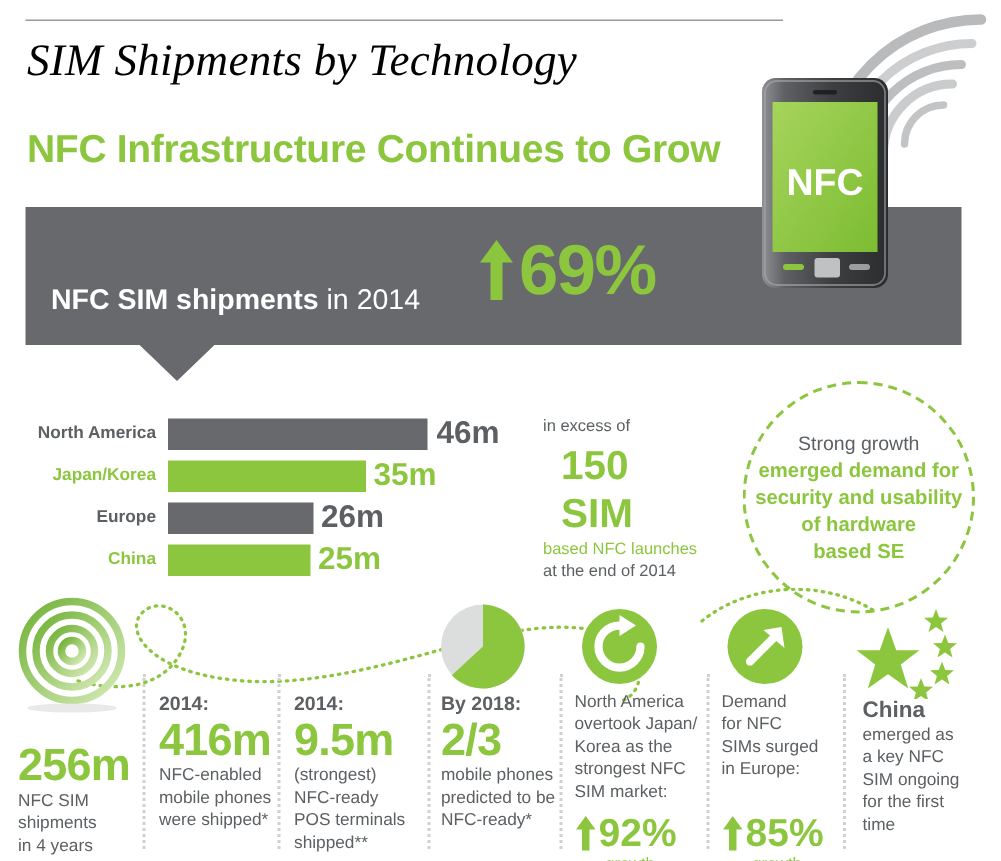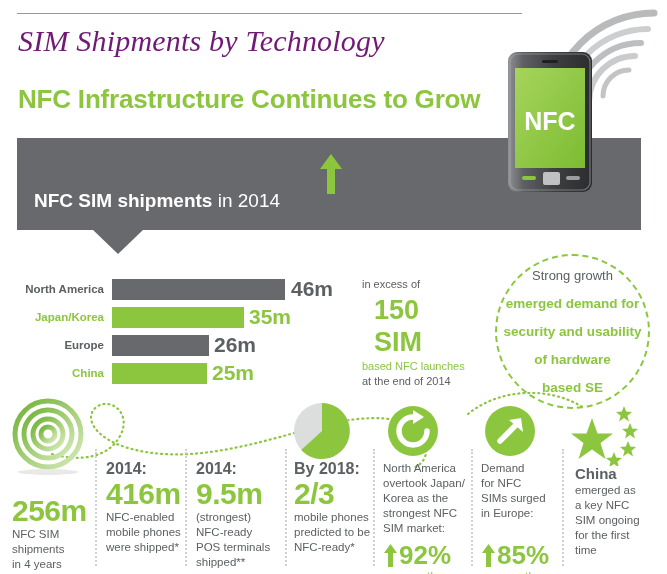--- a/index.html
+++ b/index.html
@@ -3,21 +3,21 @@
 <meta charset="utf-8">
 <style>
   html,body{margin:0;padding:0;background:#ffffff;}
   body{width:667px;height:574px;position:relative;overflow:hidden;
        font-family:"Liberation Sans",sans-serif;-webkit-font-smoothing:antialiased;}
   .stage{position:absolute;left:0;top:0;width:667px;height:574px;overflow:hidden;background:#fff;}
 
   .rule{position:absolute;left:17px;top:13px;width:505px;height:1px;background:#9a9a9a;}
 
   .title-serif{position:absolute;left:18px;top:24px;font-family:"Liberation Serif",serif;
-       font-style:italic;font-size:30px;color:#701a75;letter-spacing:.2px;white-space:nowrap;}
+       font-style:italic;font-size:30px;color:#000000;letter-spacing:.2px;white-space:nowrap;}
   .title-green{position:absolute;left:18px;top:84px;font-size:26px;font-weight:bold;
        color:#8cc63e;letter-spacing:-.2px;white-space:nowrap;}
 
   .gband{position:absolute;left:17px;top:138px;width:624px;height:92px;background:#68696c;}
   .gband-pointer{position:absolute;left:92px;top:229px;width:0;height:0;
        border-left:26px solid transparent;border-right:26px solid transparent;
        border-top:25px solid #68696c;}
   .g-132{position:absolute;left:34px;top:150px;font-size:33px;font-weight:bold;color:#ffffff;letter-spacing:-.5px;}
   .g-sub{position:absolute;left:34px;top:190px;font-size:19px;color:#ffffff;white-space:nowrap;}
   .g-sub b{font-weight:bold;}
@@ -42,31 +42,31 @@
   .bar-val.dark{color:#5c6063;}
   .bar-val.green{color:#8cc63e;}
 
   .gsma{position:absolute;left:362px;top:277px;width:118px;}
   .gsma .s{font-size:11px;color:#5c6063;line-height:15px;}
   .gsma .big{font-size:27px;font-weight:bold;color:#8cc63e;line-height:32px;margin:2px 12px 1px;}
   .gsma .g{font-size:11px;color:#8cc63e;line-height:15px;}
 
   .circle-callout{position:absolute;left:495px;top:254px;width:155px;height:155px;
        border:2px dashed #8cc63e;border-radius:50%;box-sizing:border-box;
-       display:flex;flex-direction:column;align-items:center;justify-content:center;text-align:center;gap:10px;}
+       display:flex;flex-direction:column;align-items:center;justify-content:center;text-align:center;}
   .circle-callout .d{font-size:13px;color:#5c6063;line-height:18px;}
   .circle-callout .gb{font-size:13.5px;font-weight:bold;color:#8cc63e;line-height:18px;}
 
   .spiral{position:absolute;left:10px;top:398px;width:80px;height:78px;}
   .dotcurve{position:absolute;left:50px;top:392px;width:560px;height:76px;}
 
   .divider{position:absolute;top:449px;width:0;height:117px;border-left:2px dotted #cfd0d1;}
 
   .cell{position:absolute;}
-  .cell .hd{font-size:16px;font-weight:bold;color:#5c6063;line-height:16px;}
+  .cell .hd{font-size:13px;font-weight:bold;color:#5c6063;line-height:16px;}
   .cell .num{font-size:30px;font-weight:bold;color:#8cc63e;line-height:33px;letter-spacing:-.5px;}
   .cell .bd{font-size:11.5px;color:#5c6063;line-height:15px;}
   .cell .name{font-size:15px;font-weight:bold;color:#5c6063;line-height:19px;}
   .cell .pct{font-size:26px;font-weight:bold;color:#8cc63e;line-height:30px;display:flex;align-items:center;}
   .cell .pct .ar{display:inline-block;width:15px;height:25px;margin-right:1px;position:relative;}
   .cell .growth{font-size:11px;color:#8cc63e;text-align:center;width:74px;}
 
   .pie{position:absolute;left:293px;top:402px;width:58px;height:58px;}
   .circ-ico{position:absolute;width:50px;height:50px;border-radius:50%;background:#8cc63e;}
   .stars{position:absolute;left:566px;top:404px;width:80px;height:62px;}
@@ -83,20 +83,21 @@
 
   <div class="gband"></div>
   <div class="gband-pointer"></div>
   <div class="g-sub"><b>NFC SIM shipments</b><span class="light"> in 2014</span></div>
   <div class="g-pct">
     <span class="g-arrow">
       <svg width="26" height="44" viewBox="0 0 26 44">
           <path d="M13 2 L24 17 L17 17 L17 42 L9 42 L9 17 L2 17 Z" fill="#8cc63e"></path>
         </svg>
     </span>
+    <span>69%</span>
   </div>
 
   <div class="waves">
     <svg width="120" height="120" viewBox="0 0 120 120">
       <g fill="none" stroke-linecap="round">
         <path d="M8 112 A104 104 0 0 1 112 8" stroke="#b9babc" stroke-width="7"></path>
         <path d="M18 108 A86 86 0 0 1 104 22" stroke="#cdced0" stroke-width="6" transform="translate(2,2)"></path>
         <path d="M30 101 A66 66 0 0 1 96 35" stroke="#bdbec0" stroke-width="6" transform="translate(3,3)"></path>
         <path d="M44 94 A46 46 0 0 1 90 48" stroke="#cacbcd" stroke-width="6" transform="translate(3,3)"></path>
         <path d="M58 88 A26 26 0 0 1 84 62" stroke="#c3c4c6" stroke-width="5" transform="translate(3,3)"></path>

